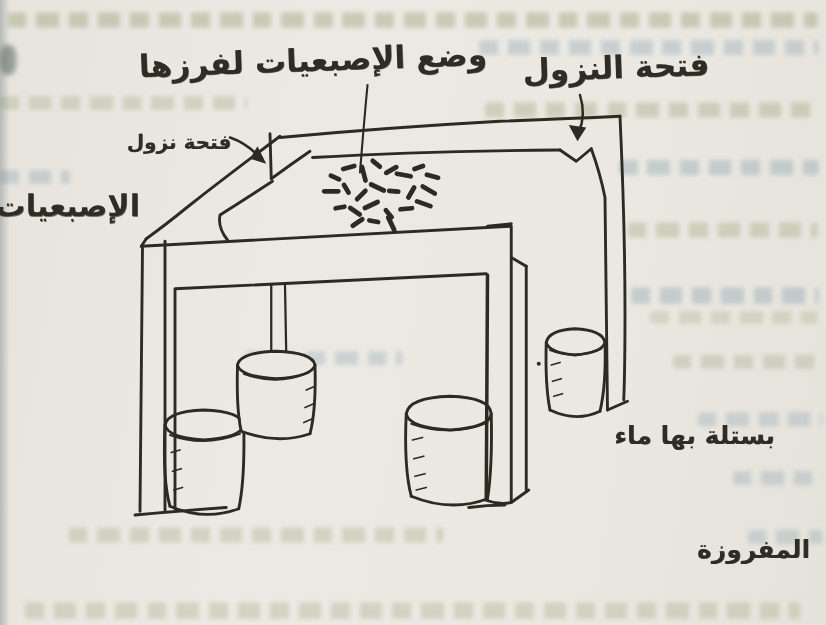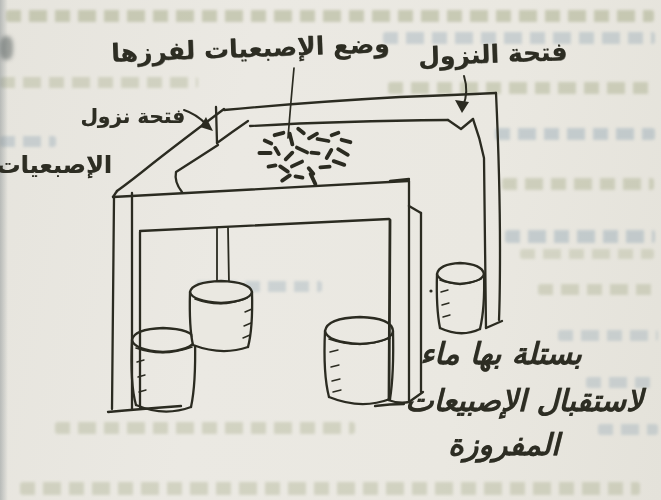--- a/index.html
+++ b/index.html
@@ -10,23 +10,23 @@
   .ghost{position:absolute;border-radius:3px;filter:blur(1.6px);pointer-events:none;}
   .edge-left{position:absolute;left:0;top:0;width:8px;height:100%;
              background:linear-gradient(90deg,rgba(92,104,110,.34),rgba(92,104,110,0));}
   .smudge{position:absolute;left:0;top:36px;width:13px;height:24px;background:rgba(60,70,72,.45);
           filter:blur(2px);border-radius:40%;}
   .sketch{position:absolute;left:0;top:0;z-index:2;color:#2b2b21;}
   .lbl{position:absolute;z-index:3;font-weight:700;color:#2d2d23;direction:rtl;white-space:nowrap;
        text-shadow:0.4px 0.4px 0.5px rgba(43,43,33,.6);}
   .lbl-top-center{top:29px;right:271px;font-size:25px;transform:rotate(-2deg);transform-origin:right center;}
   .lbl-top-right{top:37px;right:94px;font-size:25px;transform:rotate(-2deg);transform-origin:right center;}
-  .lbl-left-1{top:104px;right:476px;font-size:20px;}
+  .lbl-left-1{top:104px;right:476px;font-size:16px;}
   .lbl-left-2{top:151px;right:549px;font-size:24px;}
-  .lbl-br{font-size:30px;text-align:left;white-space:nowrap;font-style:italic;}
+  .lbl-br{font-size:20px;text-align:right;white-space:nowrap;}
   .lbl-br-1{top:336px;left:420px;width:200px;}
   .lbl-br-2{top:383px;left:423px;width:220px;}
   .lbl-br-3{top:427px;left:448px;width:200px;}
 </style>
 </head>
 <body>
 
 <div class="page" style="background: linear-gradient(100deg, rgb(230, 228, 221) 0%, rgb(235, 233, 227) 35%, rgb(234, 232, 225) 70%, rgb(228, 226, 218) 100%);">
 
   <div id="ghost-layer">
@@ -169,15 +169,14 @@
       <path d="M184,110 Q196,114 206,124"></path>
       <path d="M213,131 L200,127 L206,117 Z" fill="currentColor" stroke="none"></path>
     </g>
   </svg>
 
   <div class="lbl lbl-top-center">وضع الإصبعيات لفرزها</div>
   <div class="lbl lbl-top-right">فتحة النزول</div>
   <div class="lbl lbl-left-1">فتحة نزول</div>
   <div class="lbl lbl-left-2">الإصبعيات</div>
   <div class="lbl lbl-br lbl-br-1">بستلة بها ماء</div>
-  <div class="lbl lbl-br lbl-br-2">لاستقبال الإصبيعات</div>
   <div class="lbl lbl-br lbl-br-3">المفروزة</div>
 </div>
 
 </body></html>

